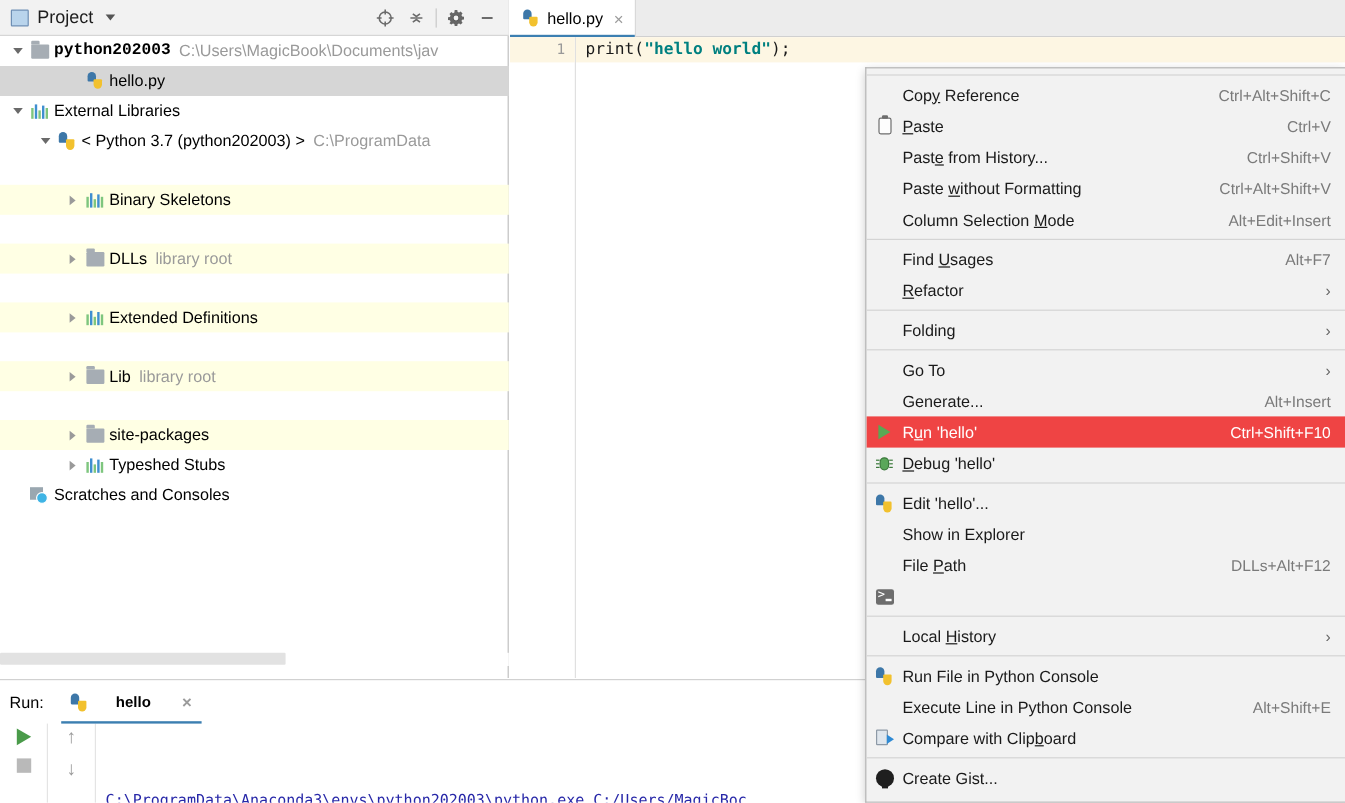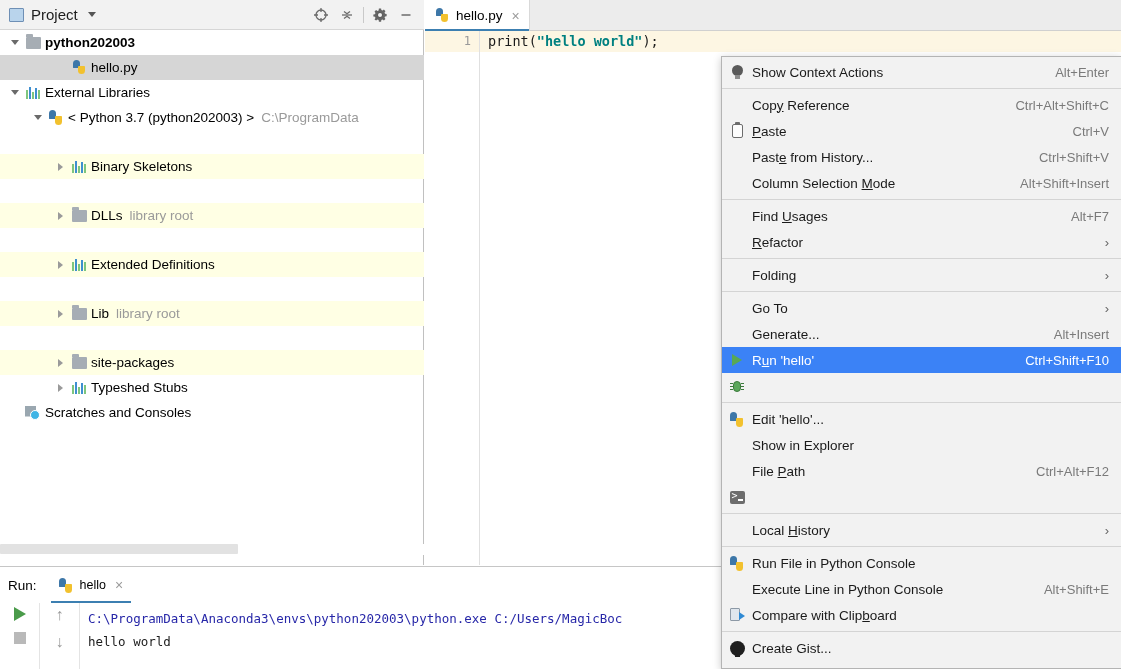--- a/index.html
+++ b/index.html
@@ -62,21 +62,21 @@
     font-size: 13.5px;
     position: relative;
   }
   .trow.sel { background: #d6d6d6; }
   .trow.ylw { background: #ffffe4; margin-top: 24px; }
   .arrow-box { width: 17px; display: flex; align-items: center; justify-content: center; flex: none; }
   .arr-d { width: 0;height:0;border-left:4.5px solid transparent;border-right:4.5px solid transparent;border-top:5px solid #6a6a6a; }
   .arr-r { width: 0;height:0;border-top:4.5px solid transparent;border-bottom:4.5px solid transparent;border-left:5px solid #9a9a9a; }
   .ico { width: 20px; flex: none; display: flex; align-items: center; justify-content: center; }
   .tname { margin-left: 2px; }
-  .tname.b { font-weight: bold; }
+  .tname.b { font-weight: bold; font-family: Liberation Mono, monospace; }
   .tgray { color: #9a9a9a; margin-left: 7px; }
 
   
   .folder {
     width: 15px; height: 12px; position: relative;
     background: #a6adb4; border-radius: 1px;
   }
   .folder::before {
     content:''; position:absolute; left:0; top:-3px;
     width: 7px; height: 3px; background: #a6adb4; border-radius: 1px 1px 0 0;
@@ -134,30 +134,31 @@
 
   
   .run-panel {
     position: absolute; left: 0; top: 566px;
     width: 974px; height: 103px; background: #ffffff;
     border-top: 1px solid #c6c6c6;
   }
   .run-head { height: 36px; display: flex; align-items: center; padding-left: 8px; background: #ffffff; }
   .run-label { font-size: 13.5px; margin-right: 14px; }
   .run-tab {
-    display:flex; align-items:center; gap:6px; height:36px; padding:0 8px;
+    display:flex; align-items:center; gap:23px; height:36px; padding:0 8px;
     position: relative;
+    font-weight: bold;
   }
   .run-tab::after { content:''; position:absolute;left:0;bottom:0;height:2px;width:100%;background:#3c7fb1; }
   .run-body { display: flex; height: 66px; }
   .run-gutter1 { width: 40px; display:flex; flex-direction:column; align-items:center; padding-top:4px; gap:11px;
     border-right:1px solid #e4e4e4; flex:none; }
   .run-gutter2 { width: 40px; display:flex; flex-direction:column; align-items:center; padding-top:4px; gap:11px;
     border-right:1px solid #e4e4e4; flex:none; }
-  .run-console { flex:1; padding: 4px 0 0 8px; font-family: "DejaVu Sans Mono", monospace; font-size: 12.5px; }
+  .run-console { flex:1; padding: 4px 0 0 8px; font-family: "DejaVu Sans Mono", monospace; font-size: 12.5px; margin-top: 48px; }
   .cons-line { height: 23px; line-height: 23px; white-space: pre; overflow: hidden; }
   .cons-cmd { color: #2727a8; }
   .cons-out { color: #1c1c1c; }
   .play-tri { width:0;height:0;border-top:7px solid transparent;border-bottom:7px solid transparent;border-left:12px solid #4a9b4a; }
   .stop-sq { width:12px;height:12px;background:#b9b9b9; }
   .arw { color:#9a9a9a; font-size: 16px; line-height:1; }
 
   
   .hscroll {
     position:absolute; left:0; bottom:10px; width: 424px; height: 11px; background:#ffffff;
@@ -173,21 +174,21 @@
     border-right: none;
     box-shadow: 0 2px 8px rgba(0,0,0,0.22);
     padding: 2px 0 0 0;
     overflow: hidden;
   }
   .mi {
     height: 26px; display: flex; align-items: center;
     padding: 0 12px 0 0; position: relative;
     font-size: 13.5px; color: #1a1a1a; white-space: nowrap;
   }
-  .mi.hl { background: #3b82f6; color: #ffffff; }
+  .mi.hl { background: #ef4444; color: #ffffff; }
   .mi-icon { width: 30px; flex: none; display:flex; align-items:center; justify-content:center; }
   .mi-label { flex: 1; }
   .mi-accel { color: #7a7a7a; font-size: 13px; margin-left: 20px; }
   .mi.hl .mi-accel { color: #ffffff; }
   .msep { height: 1px; background: #d4d4d4; margin: 3px 0; }
   .und { text-decoration: underline; }
 
   .bulb { width:11px;height:15px;position:relative; }
   .bulb .g { position:absolute;left:0;top:0;width:11px;height:11px;border-radius:50%;background:#5a5a5a; }
   .bulb .st { position:absolute;left:3px;top:10px;width:5px;height:4px;background:#8d8d8d; }
@@ -256,20 +257,21 @@
     <div class="tree">
         <div class="trow">
           <span style="width: 6px; flex: 0 0 auto;"></span>
           <span class="arrow-box">
             <i class="arr-d"></i>
           </span>
           <span class="ico">
             <span class="folder"></span>
           </span>
           <span class="tname b">python202003</span>
+          <span class="tgray">C:\Users\MagicBook\Documents\jav</span>
         </div>
         <div class="trow sel">
           <span style="width: 52px; flex: 0 0 auto;"></span>
           <span class="arrow-box"></span>
           <span class="ico">
             <span class="pyfile">
               <i class="pg"></i>
               <i class="py"></i>
             </span>
           </span>
@@ -446,52 +448,47 @@
         <div class="arw">↓</div>
       </div>
       <div class="run-console">
         <div class="cons-line cons-cmd">C:\ProgramData\Anaconda3\envs\python202003\python.exe C:/Users/MagicBoc</div>
         <div class="cons-line cons-out">hello world</div>
       </div>
     </div>
   </div>
 
   <div class="ctxmenu">
-      <div class="mi">
-        <span class="mi-icon">
-          <span class="bulb">
-            <i class="g"></i>
-            <i class="st"></i>
-          </span>
-        </span>
-        <span class="mi-label">Show Context Actions</span>
-        <span class="mi-accel">Alt+Enter</span>
-      </div>
       <div class="msep"></div>
       <div class="mi">
         <span class="mi-icon"></span>
         <span class="mi-label">Cop<span class="und">y</span> Reference</span>
         <span class="mi-accel">Ctrl+Alt+Shift+C</span>
       </div>
       <div class="mi">
         <span class="mi-icon">
           <span class="clip"></span>
         </span>
         <span class="mi-label"><span class="und">P</span>aste</span>
         <span class="mi-accel">Ctrl+V</span>
       </div>
       <div class="mi">
         <span class="mi-icon"></span>
         <span class="mi-label">Past<span class="und">e</span> from History...</span>
         <span class="mi-accel">Ctrl+Shift+V</span>
       </div>
       <div class="mi">
         <span class="mi-icon"></span>
+        <span class="mi-label">Paste <span class="und">w</span>ithout Formatting</span>
+        <span class="mi-accel">Ctrl+Alt+Shift+V</span>
+      </div>
+      <div class="mi">
+        <span class="mi-icon"></span>
         <span class="mi-label">Column Selection <span class="und">M</span>ode</span>
-        <span class="mi-accel">Alt+Shift+Insert</span>
+        <span class="mi-accel">Alt+Edit+Insert</span>
       </div>
       <div class="msep"></div>
       <div class="mi">
         <span class="mi-icon"></span>
         <span class="mi-label">Find <span class="und">U</span>sages</span>
         <span class="mi-accel">Alt+F7</span>
       </div>
       <div class="mi">
         <span class="mi-icon"></span>
         <span class="mi-label"><span class="und">R</span>efactor</span>
@@ -526,39 +523,40 @@
           <span class="bug">
             <i class="bd"></i>
             <i class="l1"></i>
             <i class="l2"></i>
             <i class="l3"></i>
             <i class="r1"></i>
             <i class="r2"></i>
             <i class="r3"></i>
           </span>
         </span>
+        <span class="mi-label"><span class="und">D</span>ebug 'hello'</span>
       </div>
       <div class="msep"></div>
       <div class="mi">
         <span class="mi-icon">
           <span class="pylogo">
             <i class="a"></i>
             <i class="b"></i>
           </span>
         </span>
         <span class="mi-label">Edit 'hello'...</span>
       </div>
       <div class="mi">
         <span class="mi-icon"></span>
         <span class="mi-label">Show in Explorer</span>
       </div>
       <div class="mi">
         <span class="mi-icon"></span>
         <span class="mi-label">File <span class="und">P</span>ath</span>
-        <span class="mi-accel">Ctrl+Alt+F12</span>
+        <span class="mi-accel">DLLs+Alt+F12</span>
       </div>
       <div class="mi">
         <span class="mi-icon">
           <span class="term"></span>
         </span>
       </div>
       <div class="msep"></div>
       <div class="mi">
         <span class="mi-icon"></span>
         <span class="mi-label">Local <span class="und">H</span>istory</span>

